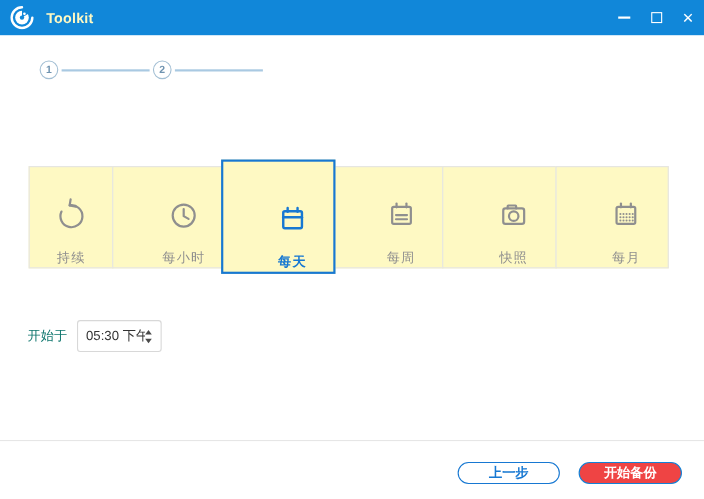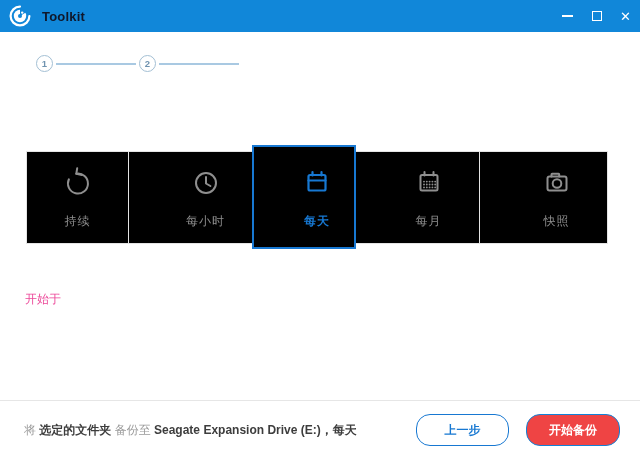--- a/index.html
+++ b/index.html
@@ -13,21 +13,21 @@
 
   
   .titlebar {
     position: absolute; top: 0; left: 0; width: 640px; height: 32px;
     background: #1187d9;
     display: flex; align-items: center;
     padding: 0 0 0 9px;
   }
   .titlebar .logo { width: 22px; height: 22px; flex: 0 0 auto; }
   .titlebar .app-title {
-    color: #0f172a; font-size: 13px; font-weight: bold; margin-left: 11px;
+    color: #fef9c3; font-size: 13px; font-weight: bold; margin-left: 11px;
     letter-spacing: 0.2px;
   }
   .titlebar .tb-spacer { flex: 1; }
   .win-btn {
     width: 29px; height: 32px; display: flex; align-items: center; justify-content: center;
     color: #ffffff; cursor: default;
   }
   .glyph-min { width: 11px; height: 0; border-top: 2px solid #fff; display: block; }
   .glyph-max { width: 10px; height: 10px; border: 1.6px solid #fff; display: block; }
   .glyph-close { font-size: 13px; line-height: 1; }
@@ -52,41 +52,41 @@
     color: #1e88e5; font-size: 11.5px; font-weight: bold;
     background: #fff; white-space: nowrap;
   }
 
   
   .options-row {
     position: absolute; left: 26px; top: 145px; width: 582px; height: 104px;
     display: flex; align-items: center;
   }
   .freq-cell {
-    flex: 1 1 0; height: 93px; background: #000000;
+    flex: 1 1 0; height: 93px; background: #fef9c3;
     border: 1px solid #e4e4e4;
-    display: flex; flex-direction: column; align-items: center; justify-content: center;
+    display: flex; flex-direction: column; align-items: center; justify-content: flex-end;
     gap: 11px; color: #8f8f8f; cursor: default;
   }
   .freq-cell + .freq-cell { margin-left: -1px; padding-left: 26px; }
   .freq-cell .freq-label { font-size: 12px; letter-spacing: 1px; }
   .freq-cell.selected {
     flex: 0 0 104px; height: 104px;
     border: 2px solid #1778d2; z-index: 2;
     color: #1778d2; margin-left: -5px; margin-right: -4px;
   }
   .freq-cell.selected .freq-label { font-weight: bold; }
   .freq-icon { display: block; }
 
   
   .schedule-row {
     position: absolute; left: 25px; top: 291px;
     display: flex; align-items: center;
   }
-  .schedule-label { font-size: 12px; color: #ec4899; margin-right: 9px; }
+  .schedule-label { font-size: 12px; color: #0f766e; margin-right: 9px; }
   .time-box {
     width: 77px; height: 29px; border: 1px solid #d8d8d8; border-radius: 3px;
     background: #fff; display: flex; align-items: center; padding: 0 4px 0 7px;
   }
   .time-box input {
     border: none; outline: none; width: 54px; font-size: 12px; color: #333;
     font-family: "Liberation Sans", "DejaVu Sans", sans-serif; background: transparent;
     padding: 0;
   }
   .spinner { display: flex; flex-direction: column; gap: 4px; align-items: center; }
@@ -103,21 +103,21 @@
   .footer {
     position: absolute; left: 0; right: 0; bottom: 0; height: 54px;
     border-top: 1px solid #e6e6e6; background: #fff;
     display: flex; align-items: center;
     padding: 5px 20px 0 24px;
   }
   .summary { font-size: 12px; color: #9a9a9a; white-space: nowrap; }
   .summary .em { color: #3d3d3d; font-weight: bold; }
   .ft-spacer { flex: 1; }
   .btn {
-    height: 32px; border-radius: 14px; font-size: 12px; font-weight: bold;
+    height: 20px; border-radius: 14px; font-size: 12px; font-weight: bold;
     display: flex; align-items: center; justify-content: center;
     font-family: Liberation Sans, sans-serif; cursor: default;
   }
   .btn-back {
     min-width: 93px; padding: 0 10px; background: #fff;
     border: 1px solid #1778d2; color: #1778d2; margin-right: 17px;
   }
   .btn-start {
     min-width: 94px; padding: 0 12px; background: #ef4444;
     border: 1px solid #1182d7; color: #ffffff;
@@ -173,20 +173,39 @@
   <div class="freq-cell selected">
     <svg class="freq-icon" width="38" height="38" viewBox="0 0 38 38" fill="none" stroke="currentColor" stroke-width="2.2" stroke-linecap="round" stroke-linejoin="round">
       <rect x="10.5" y="11" width="17" height="15.5" rx="1.5"></rect>
       <line x1="14.5" y1="8" x2="14.5" y2="11.5"></line>
       <line x1="23.5" y1="8" x2="23.5" y2="11.5"></line>
       <line x1="10.5" y1="16.5" x2="27.5" y2="16.5"></line>
     </svg>
     <span class="freq-label">每天</span>
   </div>
 
+  <div class="freq-cell">
+    <svg class="freq-icon" width="38" height="38" viewBox="0 0 38 38" fill="none" stroke="currentColor" stroke-width="2" stroke-linecap="round" stroke-linejoin="round">
+      <rect x="10.5" y="11" width="17" height="15.5" rx="1.5"></rect>
+      <line x1="14.5" y1="8" x2="14.5" y2="11.5"></line>
+      <line x1="23.5" y1="8" x2="23.5" y2="11.5"></line>
+      <line x1="14" y1="18.5" x2="24" y2="18.5"></line>
+      <line x1="14" y1="22.3" x2="24" y2="22.3"></line>
+    </svg>
+    <span class="freq-label">每周</span>
+  </div>
+
+  <div class="freq-cell">
+    <svg class="freq-icon" width="38" height="38" viewBox="0 0 38 38" fill="none" stroke="currentColor" stroke-width="2" stroke-linecap="round" stroke-linejoin="round">
+      <rect x="9.5" y="12.5" width="19" height="14" rx="2"></rect>
+      <path d="M13.5 12.5 V10.4 Q13.5 9.8 14.1 9.8 H20.6 Q21.2 9.8 21.2 10.4 V12.5"></path>
+      <circle cx="19" cy="19.5" r="4.3"></circle>
+    </svg>
+    <span class="freq-label">快照</span>
+  </div>
 
   <div class="freq-cell">
     <svg class="freq-icon" width="38" height="38" viewBox="0 0 38 38" fill="none" stroke="currentColor" stroke-width="2" stroke-linecap="round" stroke-linejoin="round">
       <rect x="10.5" y="11" width="17" height="15.5" rx="1.5"></rect>
       <line x1="14.5" y1="8" x2="14.5" y2="11.5"></line>
       <line x1="23.5" y1="8" x2="23.5" y2="11.5"></line>
       <g fill="currentColor" stroke="none">
         <circle cx="14" cy="17.6" r="0.95"></circle>
           <circle cx="16.8" cy="17.6" r="0.95"></circle>
           <circle cx="19.6" cy="17.6" r="0.95"></circle>
@@ -200,33 +219,30 @@
         <circle cx="14" cy="23.4" r="0.95"></circle>
           <circle cx="16.8" cy="23.4" r="0.95"></circle>
           <circle cx="19.6" cy="23.4" r="0.95"></circle>
           <circle cx="22.4" cy="23.4" r="0.95"></circle>
           <circle cx="25.2" cy="23.4" r="0.95"></circle>
       </g>
     </svg>
     <span class="freq-label">每月</span>
   </div>
 
-  <div class="freq-cell">
-    <svg class="freq-icon" width="38" height="38" viewBox="0 0 38 38" fill="none" stroke="currentColor" stroke-width="2" stroke-linecap="round" stroke-linejoin="round">
-      <rect x="9.5" y="12.5" width="19" height="14" rx="2"></rect>
-      <path d="M13.5 12.5 V10.4 Q13.5 9.8 14.1 9.8 H20.6 Q21.2 9.8 21.2 10.4 V12.5"></path>
-      <circle cx="19" cy="19.5" r="4.3"></circle>
-    </svg>
-    <span class="freq-label">快照</span>
-  </div>
-
 </div>
 
 <div class="schedule-row">
   <span class="schedule-label">开始于</span>
+  <div class="time-box">
+    <input type="text" readonly="" value="05:30 下午" style="">
+    <span class="spinner">
+      <span class="spin-up"></span>
+      <span class="spin-down"></span>
+    </span>
+  </div>
 </div>
 
 <div class="footer">
-  <span class="summary"><span>将 </span><span class="em">选定的文件夹</span><span> 备份至 </span><span class="em">Seagate Expansion Drive (E:)</span><span class="em">，</span><span class="em">每天</span></span>
   <span class="ft-spacer"></span>
   <button class="btn btn-back">上一步</button>
   <button class="btn btn-start">开始备份</button>
 </div>
 
 </body></html>

